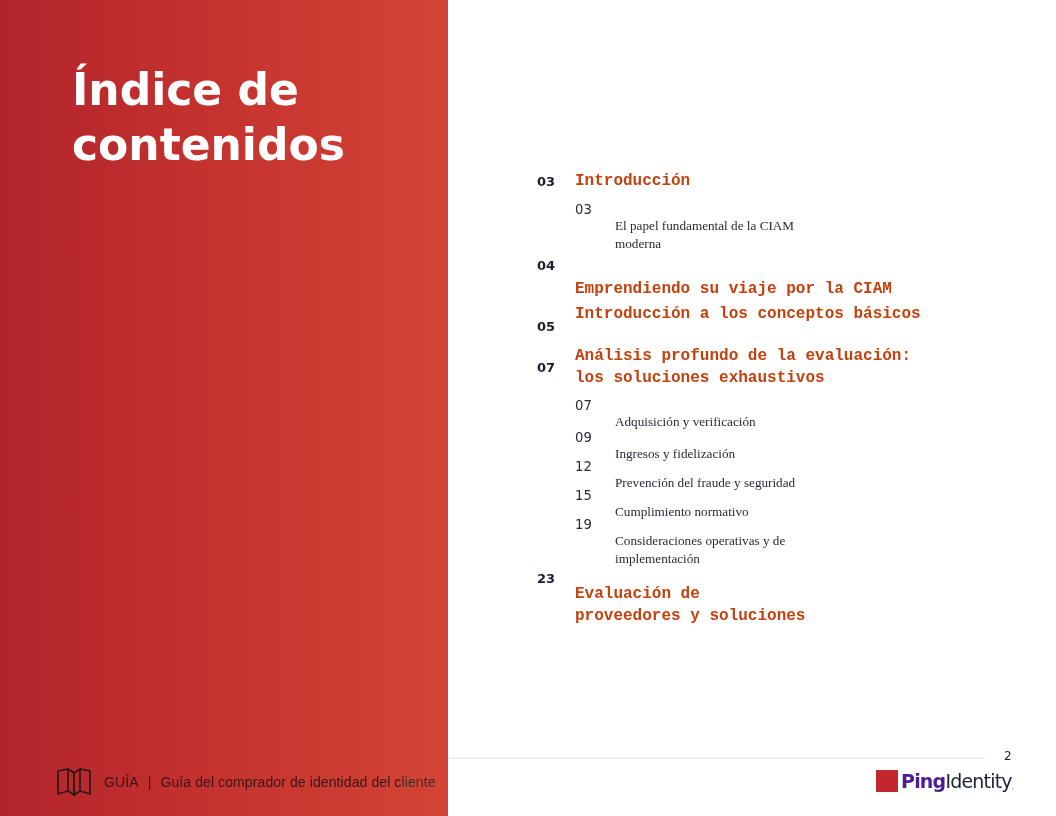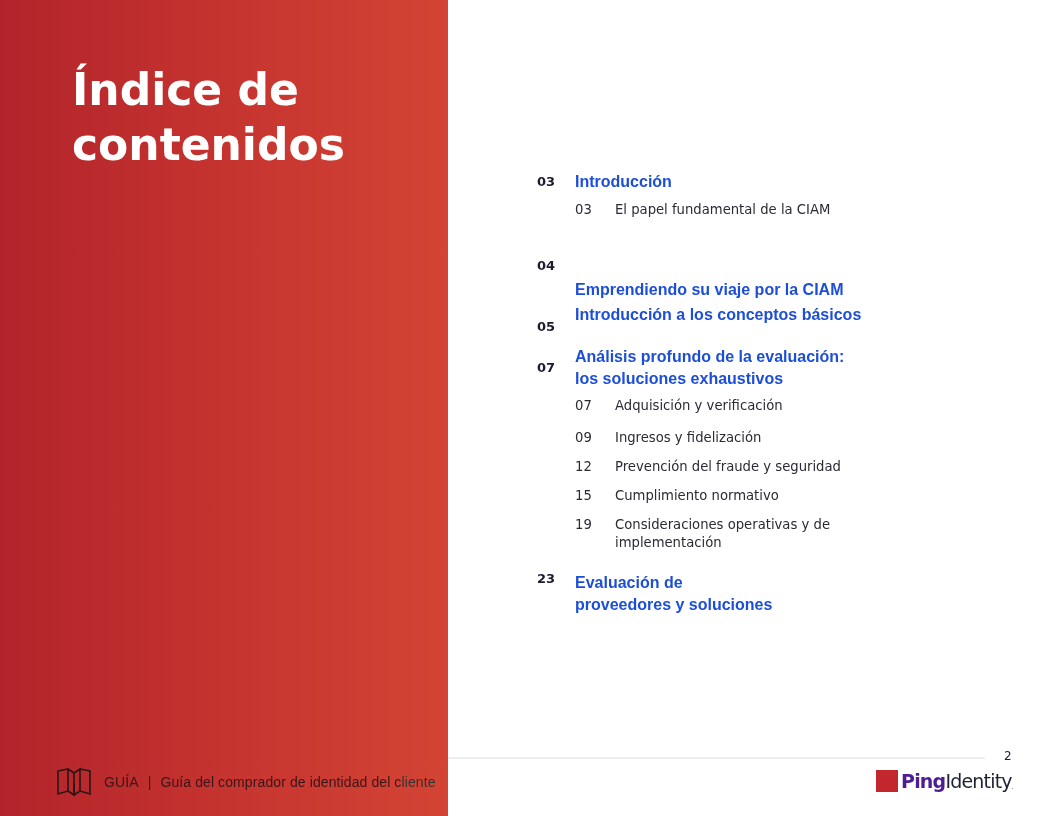--- a/index.html
+++ b/index.html
@@ -55,22 +55,22 @@
       left: 0;
       color: #1b1d2e;
       font-family: "DejaVu Sans", sans-serif;
       font-weight: bold;
       font-size: 13px;
       line-height: 21px;
     }
     .toc-heading {
       position: absolute;
       left: 38px;
-      color: #1d4ed8;
-      font-family: Liberation Sans, sans-serif;
+      color: #c2410c;
+      font-family: Liberation Mono, monospace;
       font-weight: bold;
       font-size: 16px;
       line-height: 21.5px;
       width: 380px;
       white-space: nowrap;
     }
     .toc-heading span { display: block; }
 
     .sub-entry {
       position: absolute;
@@ -83,22 +83,23 @@
     }
     .sub-num {
       position: absolute;
       left: 0;
       top: 0;
       color: #2a2a35;
     }
     .sub-label {
       position: absolute;
       left: 40px;
-      top: 0;
+      top: 16px;
       width: 270px;
+      font-family: Liberation Serif, serif;
     }
 
     .divider {
       position: absolute;
       left: 448px;
       top: 757px;
       width: 537px;
       height: 2px;
       background: #eeeeee;
     }
@@ -185,20 +186,21 @@
   <div class="toc">
 
     <div class="toc-entry" style="top:171px;">
       <span class="toc-num" style="top:0;">03</span>
       <span class="toc-heading" style="top:0;">Introducción</span>
     </div>
     <div class="sub-entry" style="top:201px;">
       <span class="sub-num">03</span>
       <span class="sub-label">
         <span style="display:block">El papel fundamental de la CIAM</span>
+        <span style="display:block">moderna</span>
       </span>
     </div>
 
     <div class="toc-entry" style="top:255px;">
       <span class="toc-num" style="top:0;">04</span>
       <span class="toc-heading" style="top:0;margin-top:24px;">Emprendiendo su viaje por la CIAM</span>
     </div>
 
     <div class="toc-entry" style="top:304px;">
       <span class="toc-num" style="top:12px;">05</span>
@@ -231,21 +233,21 @@
     <div class="sub-entry" style="top:516px;">
       <span class="sub-num">19</span>
       <span class="sub-label">
         <span style="display:block">Consideraciones operativas y de</span>
         <span style="display:block">implementación</span>
       </span>
     </div>
 
     <div class="toc-entry" style="top:568px;">
       <span class="toc-num" style="top:0;">23</span>
-      <span class="toc-heading" style="top:4px;">
+      <span class="toc-heading" style="top:16px;">
         <span>Evaluación de</span>
         <span>proveedores y soluciones</span>
       </span>
     </div>
   </div>
 
   <div class="divider"></div>
   <span class="page-number">2</span>
 
   <div class="footer">

